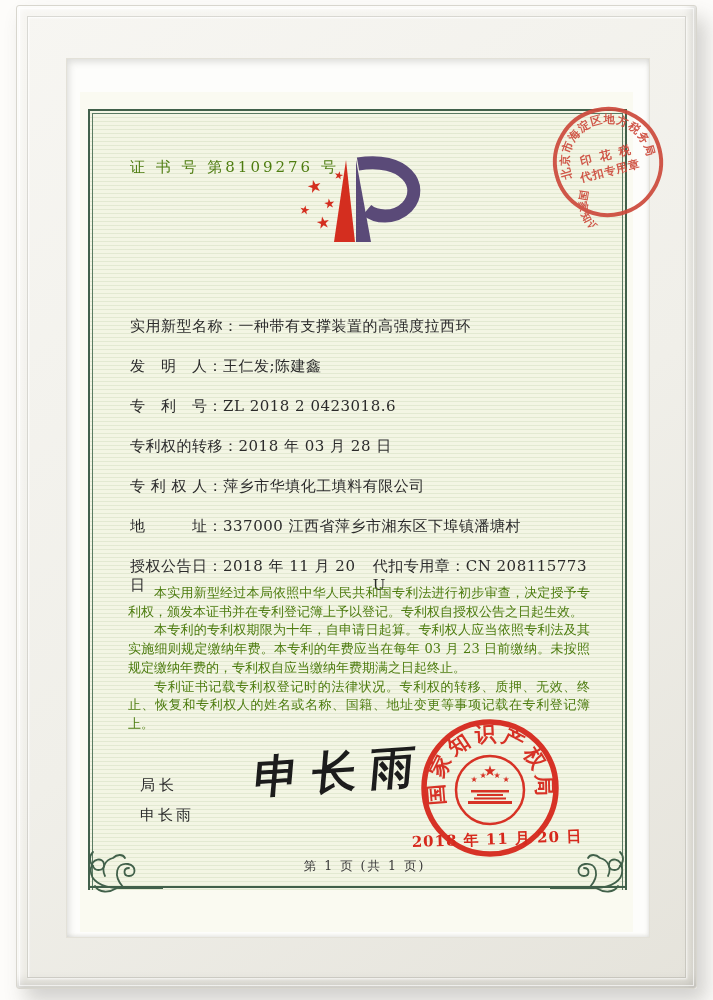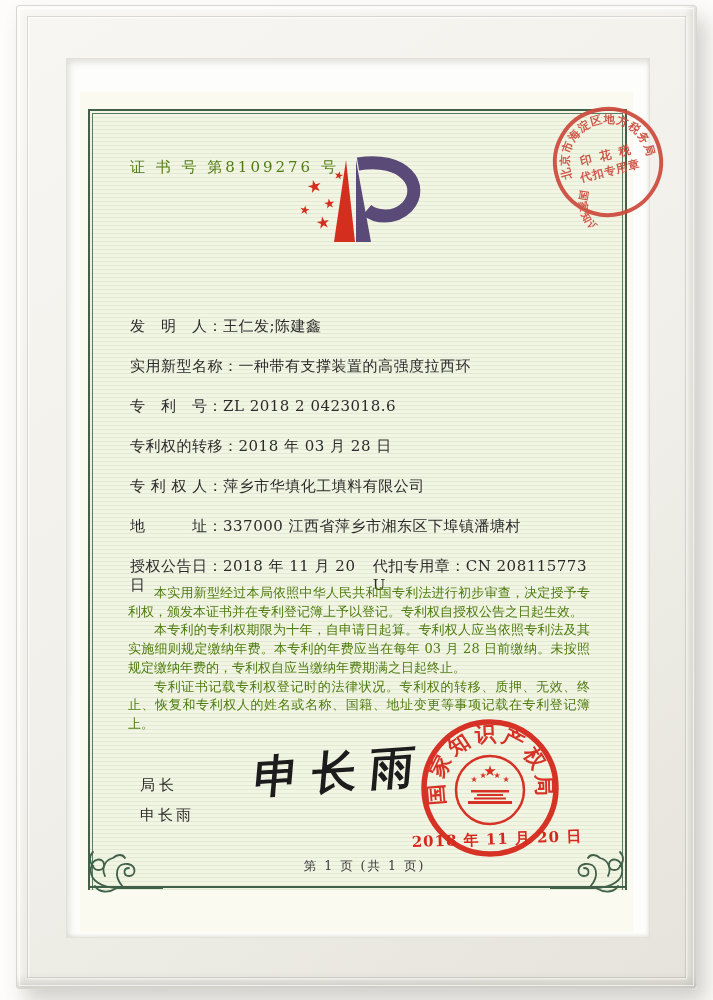--- a/index.html
+++ b/index.html
@@ -99,36 +99,36 @@
         <text x="40" y="38" font-size="17" transform="rotate(-14 40 38)">★</text>
         <text x="62" y="25" font-size="11" transform="rotate(12 62 25)">★</text>
         <text x="54" y="54" font-size="13" transform="rotate(-8 54 54)">★</text>
         <text x="28" y="60" font-size="12" transform="rotate(10 28 60)">★</text>
         <text x="48" y="74" font-size="16" transform="rotate(-10 48 74)">★</text>
       </g>
     </svg>
 
 
     <div class="fields">
+      <div class="field-row"><span>实用新型名称：</span><span>一种带有支撑装置的高强度拉西环</span></div>
       <div class="field-row"><span>发　明　人：</span><span>王仁发;陈建鑫</span></div>
-      <div class="field-row"><span>实用新型名称：</span><span>一种带有支撑装置的高强度拉西环</span></div>
       <div class="field-row"><span>专　利　号：</span><span>ZL 2018 2 0423018.6</span></div>
       <div class="field-row"><span>专利权的转移：</span><span>2018 年 03 月 28 日</span></div>
       <div class="field-row"><span>专 利 权 人：</span><span>萍乡市华填化工填料有限公司</span></div>
       <div class="field-row"><span>地　　　址：</span><span>337000 江西省萍乡市湘东区下埠镇潘塘村</span></div>
     </div>
 
     <div class="grant-row">
       <span><span>授权公告日：</span><span>2018 年 11 月 20 日</span></span>
       <span><span>代扣专用章：</span><span>CN 208115773 U</span></span>
     </div>
 
     <div class="body-text">
       <p>本实用新型经过本局依照中华人民共和国专利法进行初步审查，决定授予专利权，颁发本证书并在专利登记簿上予以登记。专利权自授权公告之日起生效。</p>
-      <p>本专利的专利权期限为十年，自申请日起算。专利权人应当依照专利法及其实施细则规定缴纳年费。本专利的年费应当在每年 03 月 28 日前缴纳。未按照规定缴纳年费的，专利权自应当缴纳年费期满之日起终止。</p>
+      <p>本专利的专利权期限为十年，自申请日起算。专利权人应当依照专利法及其实施细则规定缴纳年费。本专利的年费应当在每年 03 月 23 日前缴纳。未按照规定缴纳年费的，专利权自应当缴纳年费期满之日起终止。</p>
       <p>专利证书记载专利权登记时的法律状况。专利权的转移、质押、无效、终止、恢复和专利权人的姓名或名称、国籍、地址变更等事项记载在专利登记簿上。</p>
     </div>
 
     <div class="signer-title">局长</div>
     <div class="signer-name">申长雨</div>
     <div class="signature">申长雨</div>
 
     <svg class="issue-seal" viewBox="-75 -75 150 150">
       <defs>
         <path id="sealArc" d="M -44.2 16.1 A 47 47 0 1 1 44.2 16.1" fill="none"></path>

